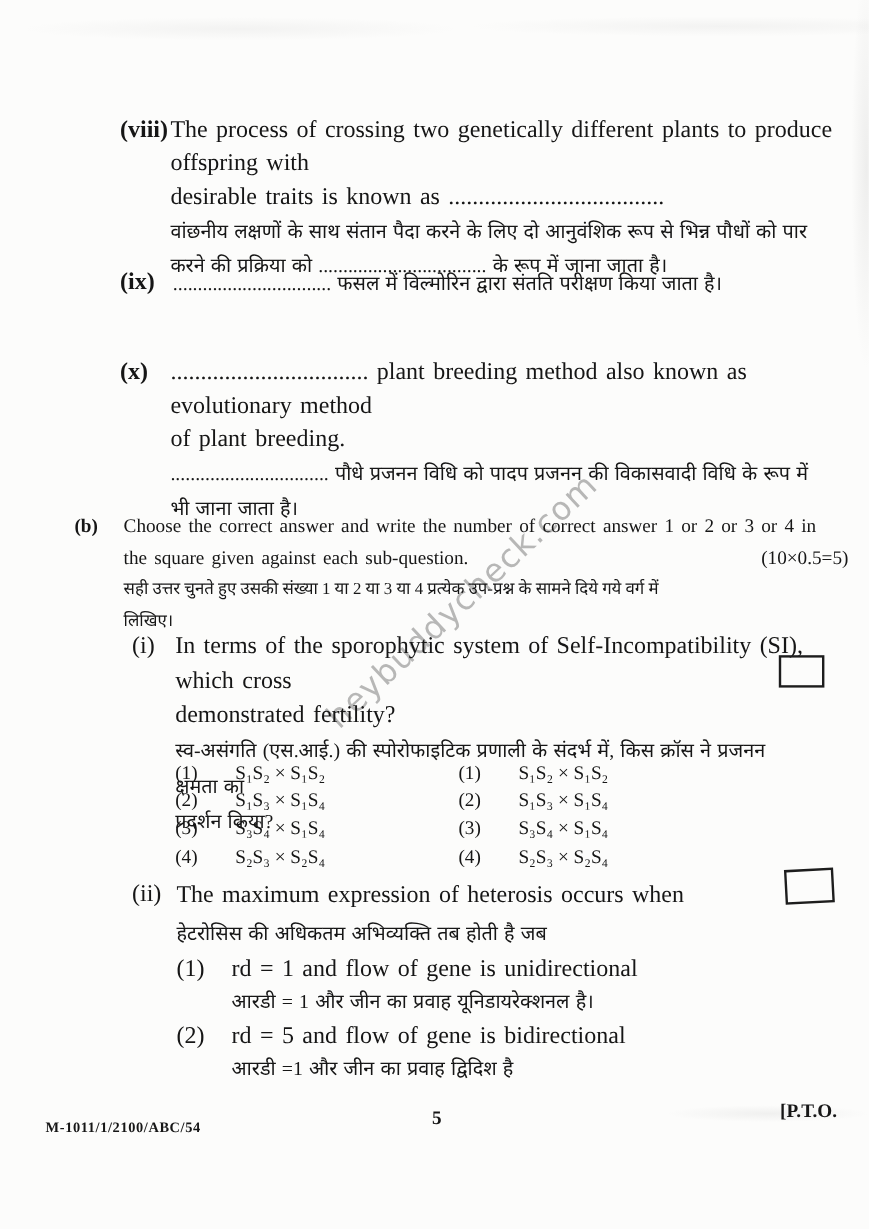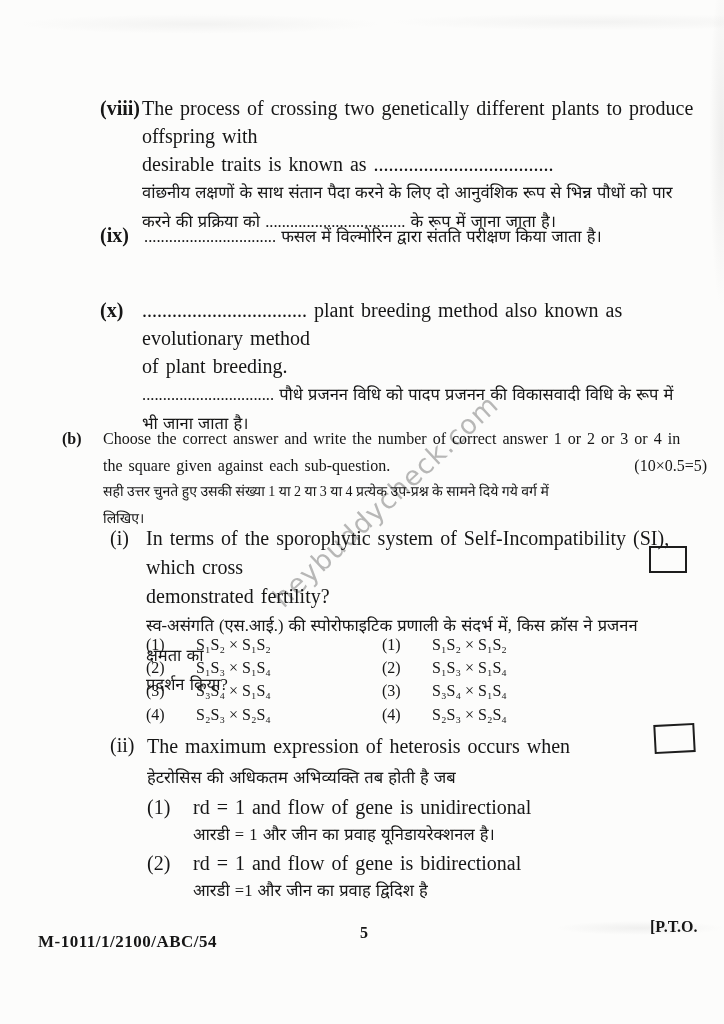--- a/index.html
+++ b/index.html
@@ -41,21 +41,21 @@
     position: absolute;
     left: 242px; top: 498px; width: 260px;
     transform: rotate(-43deg);
     transform-origin: center center;
     font-family: "DejaVu Sans", sans-serif;
     font-size: 27px;
     letter-spacing: 1px;
     color: rgba(125,125,125,0.55);
     white-space: nowrap;
   }
-  .footer-left  { left: 38px;  top: 932px; font-size: 17px; font-weight: bold; letter-spacing: 0.5px; }
+  .footer-left  { left: 38px;  top: 932px; font-size: 12px; font-weight: bold; letter-spacing: 0.5px; }
   .footer-page  { left: 360px; top: 924px; font-size: 16px; font-weight: bold; }
   .footer-right { left: 650px; top: 918px; font-size: 16px; font-weight: bold; }
   .subopt { display: flex; }
   .subopt .num { flex: 0 0 46px; }
 </style>
 </head>
 <body>
 
 <div class="watermark">heybuddycheck.com</div>
 
@@ -147,21 +147,21 @@
   <div class="subopt">
     <span class="num en" style="line-height:28px;">(1)</span>
     <div>
       <p class="en">rd = 1 and flow of gene is unidirectional</p>
       <p class="hi" style="line-height:27.5px;">आरडी = 1 और जीन का प्रवाह यूनिडायरेक्शनल है।</p>
     </div>
   </div>
   <div class="subopt">
     <span class="num en" style="line-height:28px;">(2)</span>
     <div>
-      <p class="en">rd = 1 and flow of gene is bidirectional</p>
+      <p class="en">rd = 5 and flow of gene is bidirectional</p>
       <p class="hi" style="line-height:27.5px;">आरडी =1 और जीन का प्रवाह द्विदिश है</p>
     </div>
   </div>
 </div>
 
 <div class="abs footer-left">M-1011/1/2100/ABC/54</div>
 <div class="abs footer-page">5</div>
 <div class="abs footer-right">[P.T.O.</div>
 
 </body></html>

